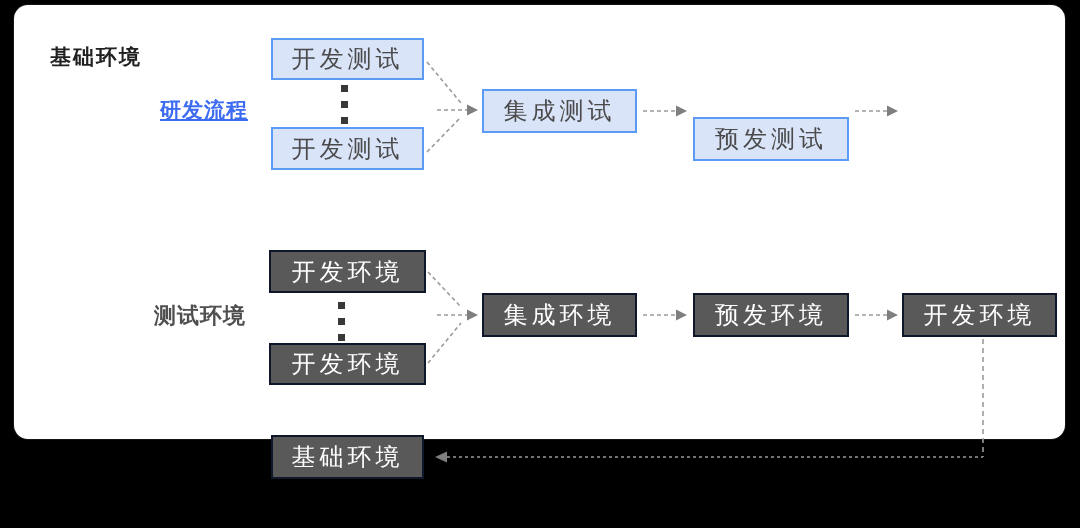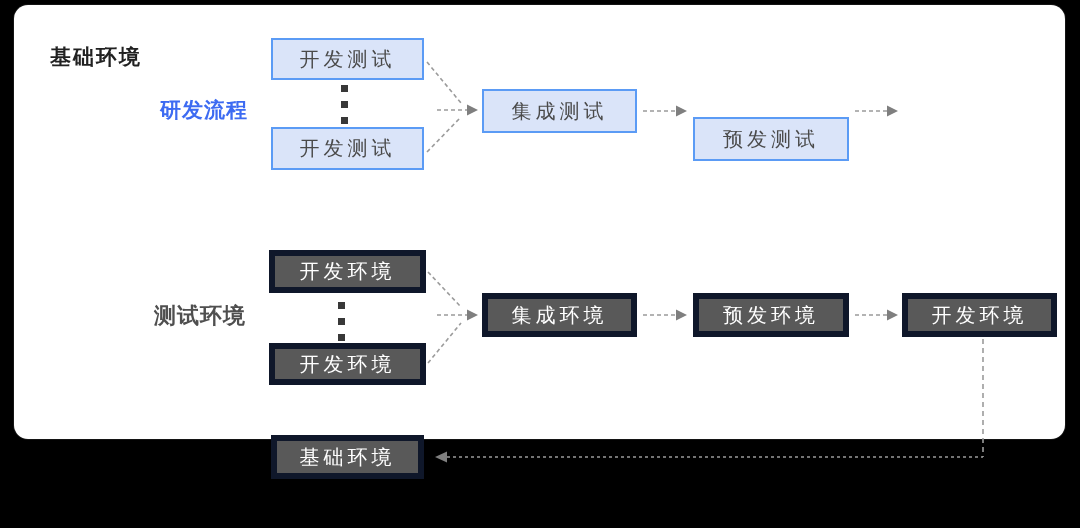--- a/index.html
+++ b/index.html
@@ -11,31 +11,31 @@
   .stage{position:absolute;left:0;top:0;width:1080px;height:528px;}
   .card{
     position:absolute;left:14px;top:5px;width:1051px;height:434px;
     background:#ffffff;border-radius:14px;
     box-shadow:0 0 0 1px rgba(255,255,255,0.08);
   }
   .connectors{position:absolute;left:0;top:0;width:1080px;height:528px;pointer-events:none;z-index:1;}
   .node{
     position:absolute;z-index:2;box-sizing:border-box;
     display:flex;align-items:center;justify-content:center;
-    font-size:20px;letter-spacing:4px;white-space:nowrap;
+    font-size:24px;letter-spacing:4px;white-space:nowrap;
   }
   .node.blue{
     background:#dae4f9;border:2px solid #5b9bf5;color:#4a4a4a;
   }
   .node.dark{
-    background:#595959;border:6px solid #0f172a;color:#ffffff;
+    background:#595959;border:2px solid #0f172a;color:#ffffff;
   }
   .lbl{position:absolute;z-index:2;white-space:nowrap;}
   .lbl.corner{left:36px;top:38px;font-size:21px;letter-spacing:2px;font-weight:600;color:#212121;}
-  .lbl.devflow{left:146px;top:91px;font-size:21px;letter-spacing:1px;font-weight:700;color:#3d6bf2;}
+  .lbl.devflow{left:146px;top:91px;font-size:21px;letter-spacing:1px;font-weight:700;color:#3d6bf2;text-decoration:underline;}
   .lbl.testenv{left:140px;top:296px;font-size:22px;letter-spacing:1px;font-weight:700;color:#4f4f4f;}
   .dots{
     position:absolute;z-index:2;width:7px;display:flex;flex-direction:column;gap:9px;
   }
   .dots span{width:7px;height:7px;background:#383838;display:block;}
   .dots.top-sep{left:327px;top:80px;}
   .dots.mid-sep{left:324px;top:297px;}
 
   
   #n-dev-test-1{left:257px;top:33px;width:153px;height:42px;}

